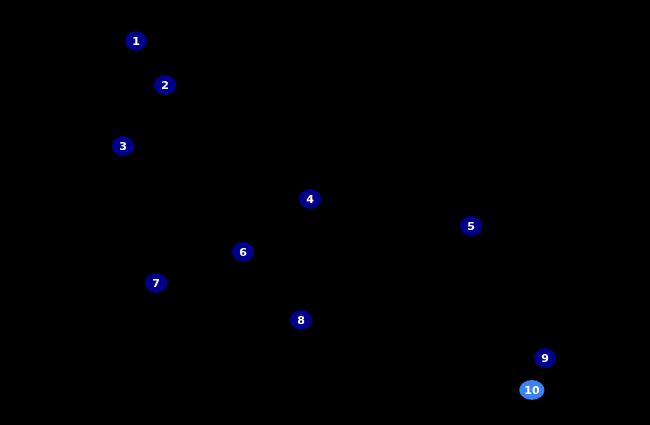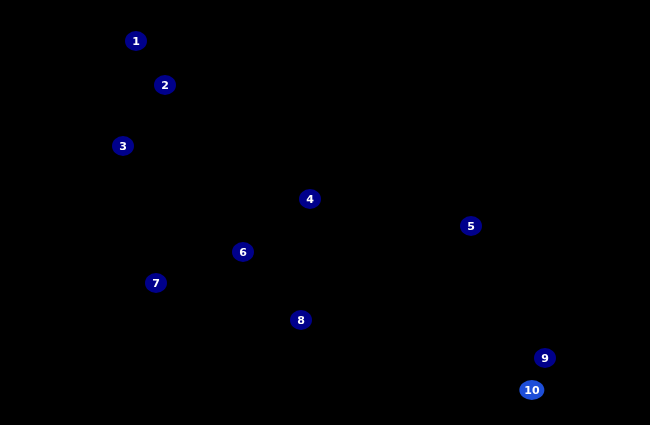--- a/index.html
+++ b/index.html
@@ -42,14 +42,14 @@
 <div class="canvas" style="background: rgb(0, 0, 0);">
     <div class="marker" style="left: 136px; top: 41px; background: rgb(0, 0, 139); color: rgb(255, 255, 255);">1</div>
     <div class="marker" style="left: 165px; top: 85px; background: rgb(0, 0, 139); color: rgb(255, 255, 255);">2</div>
     <div class="marker" style="left: 123px; top: 146px; background: rgb(0, 0, 139); color: rgb(255, 255, 255);">3</div>
     <div class="marker" style="left: 310px; top: 199px; background: rgb(0, 0, 139); color: rgb(255, 255, 255);">4</div>
     <div class="marker" style="left: 471px; top: 226px; background: rgb(0, 0, 139); color: rgb(255, 255, 255);">5</div>
     <div class="marker" style="left: 243px; top: 252px; background: rgb(0, 0, 139); color: rgb(255, 255, 255);">6</div>
     <div class="marker" style="left: 156px; top: 283px; background: rgb(0, 0, 139); color: rgb(255, 255, 255);">7</div>
     <div class="marker" style="left: 301px; top: 320px; background: rgb(0, 0, 139); color: rgb(255, 255, 255);">8</div>
     <div class="marker" style="left: 545px; top: 358px; background: rgb(0, 0, 139); color: rgb(255, 255, 255);">9</div>
-    <div class="marker" style="left: 532px; top: 390px; background: #1d4ed8; color: rgb(255, 255, 255);">10</div>
+    <div class="marker" style="left: 532px; top: 390px; background: #3b82f6; color: rgb(255, 255, 255);">10</div>
   </div>
 
 </body></html>

